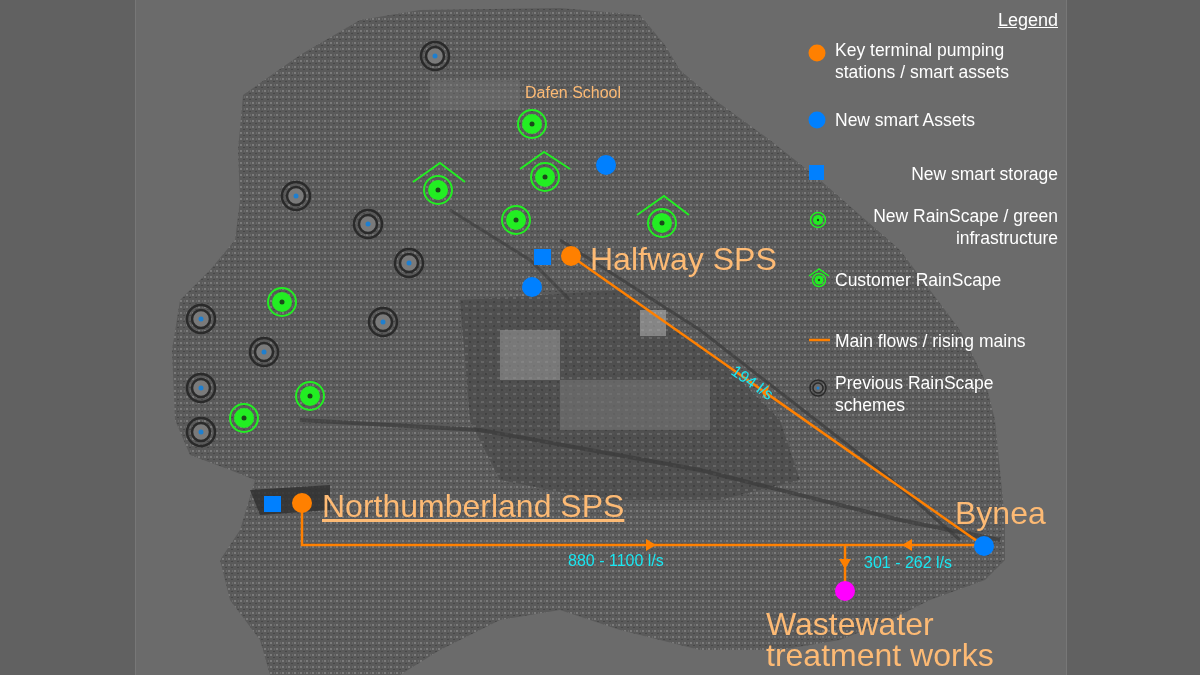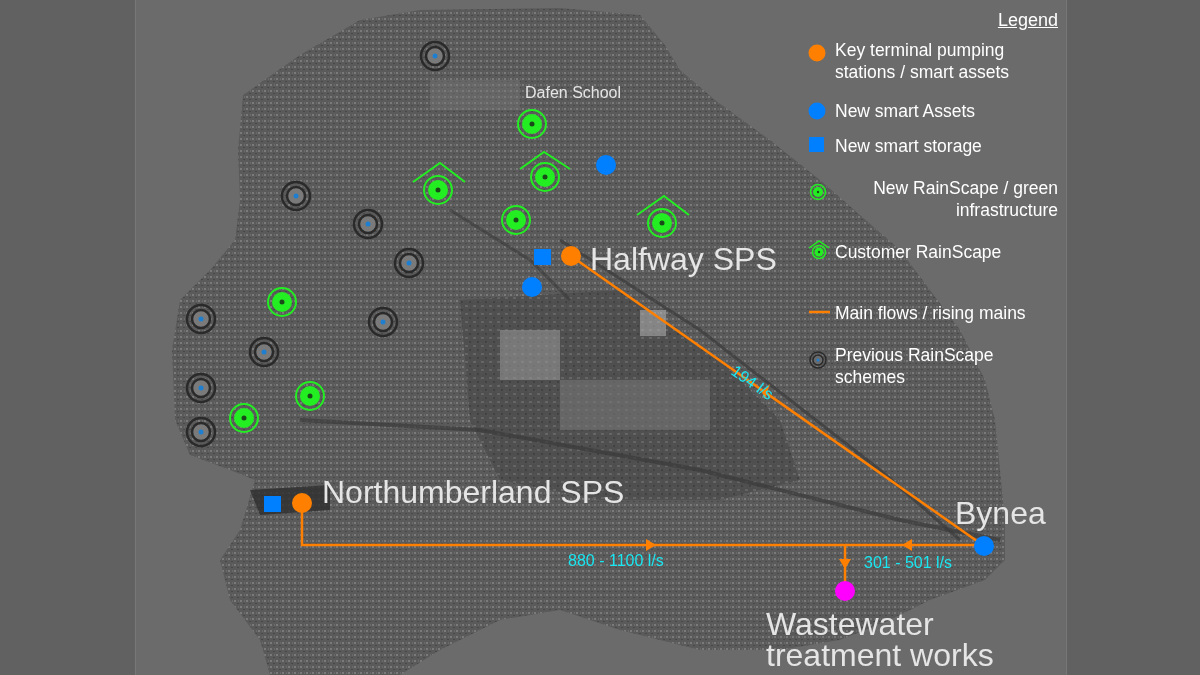--- a/index.html
+++ b/index.html
@@ -2,21 +2,21 @@
 <html><head>
 <meta charset="utf-8">
 <style>
   html, body { margin:0; padding:0; }
   body { width:1200px; height:675px; background:#616161; position:relative; overflow:hidden;
          font-family:"Liberation Sans", sans-serif; }
   .frame { position:absolute; left:0; top:0; width:1200px; height:675px; }
   .map-bg { position:absolute; left:135px; top:0; width:930px; height:675px; background:#6b6b6b;
             border-left:1px solid #777; border-right:1px solid #777; }
   svg.overlay { position:absolute; left:0; top:0; }
-  .label { position:absolute; color:#e5e5e5; white-space:nowrap; line-height:1.1; }
+  .label { position:absolute; color:#fdba74; white-space:nowrap; line-height:1.1; }
   .place-lg { font-size:32px; }
   .place-sm { font-size:16px; }
   .flow { position:absolute; color:#19e6f0; font-size:16px; white-space:nowrap; }
   .legend { position:absolute; left:808px; top:10px; width:250px; color:#fff; }
   .legend-title { font-size:18px; text-decoration:underline; margin-left:35px; margin-bottom:4px;text-align:right; }
   .legend-item { position:relative; padding-left:27px; font-size:17.5px; line-height:22px; }
   .legend-sym { position:absolute; left:0; top:2px; width:22px; height:22px; }
 </style>
 </head>
 <body>
@@ -175,47 +175,47 @@
     <g fill="#ff8000">
       <circle cx="571" cy="256" r="10"></circle>
       <circle cx="302" cy="503" r="10"></circle>
     </g>
 
     <circle cx="845" cy="591" r="10" fill="#ff00ff"></circle>
   </svg>
 
   <div class="label place-sm" style="left:525px; top:84px;">Dafen School</div>
   <div class="label place-lg" style="left:590px; top:242px;">Halfway SPS</div>
-  <div class="label place-lg" style="left:322px; top:475px;">Northumberland SPS</div>
+  <div class="label place-lg" style="left:322px; top:489px;text-decoration:underline;">Northumberland SPS</div>
   <div class="label place-lg" style="left:955px; top:496px;">Bynea</div>
   <div class="label place-lg" style="left:766px; top:607px;">Wastewater</div>
   <div class="label place-lg" style="left:766px; top:638px;">treatment works</div>
 
   <div class="flow" style="left:738px; top:362px; transform:rotate(35deg); transform-origin:left top;">194 l/s</div>
   <div class="flow" style="left:568px; top:552px;">880 - 1100 l/s</div>
-  <div class="flow" style="left:864px; top:554px;">301 - 501 l/s</div>
+  <div class="flow" style="left:864px; top:554px;">301 - 262 l/s</div>
 
   <div class="legend">
     <div class="legend-title">Legend</div>
 
     <div class="legend-item" style="margin-top:8px;">
       <svg class="legend-sym" style="top:4px;" viewBox="0 0 22 22">
           <circle cx="9" cy="10" r="8.5" fill="#ff8000"></circle>
         </svg>
       <span>Key terminal pumping stations / smart assets</span>
     </div>
 
-    <div class="legend-item" style="margin-top:17px;">
+    <div class="legend-item" style="margin-top:26px;">
       <svg class="legend-sym" viewBox="0 0 22 22">
           <circle cx="9" cy="9" r="8.5" fill="#0080ff"></circle>
         </svg>
       <span>New smart Assets</span>
     </div>
 
-    <div class="legend-item" style="margin-top:13px;">
+    <div class="legend-item" style="margin-top:32px;text-align:right;">
       <svg class="legend-sym" viewBox="0 0 22 22">
           <rect x="1" y="0" width="15" height="15" fill="#0080ff"></rect>
         </svg>
       <span>New smart storage</span>
     </div>
 
     <div class="legend-item" style="margin-top:20px;text-align:right;">
       <svg class="legend-sym" style="top:5px;" viewBox="0 0 22 22">
           <circle cx="10" cy="10" r="7.5" fill="none" stroke="#22ee22" stroke-width="1.5"></circle>
           <circle cx="10" cy="10" r="5" fill="#22ee22"></circle>

